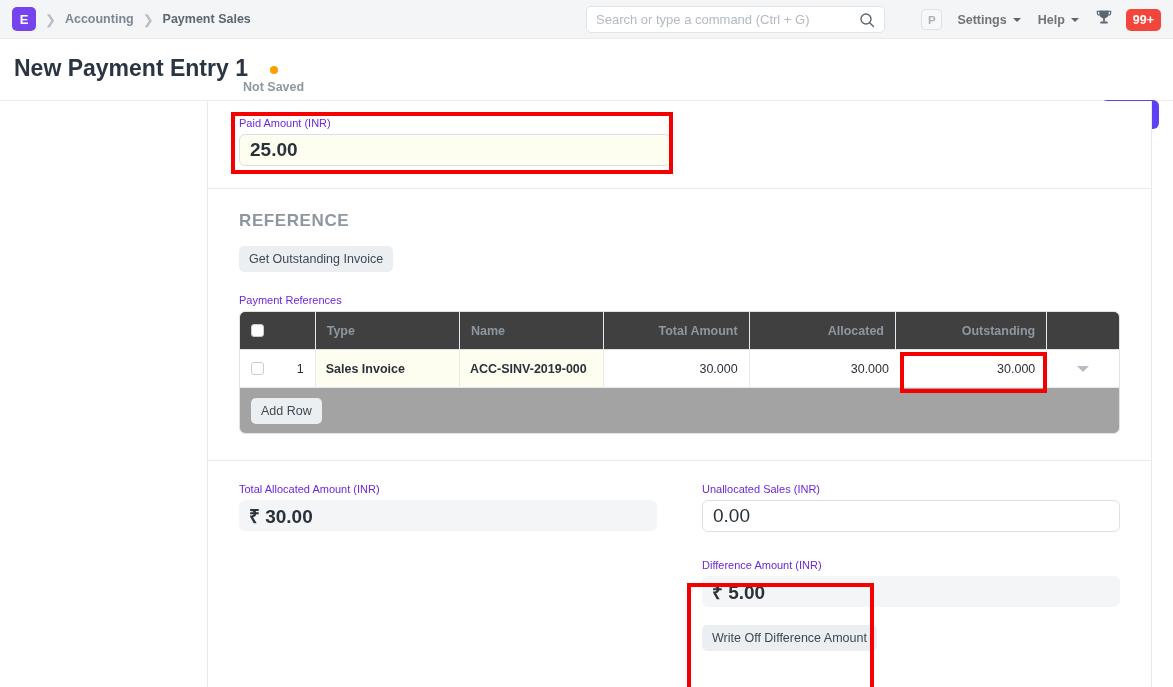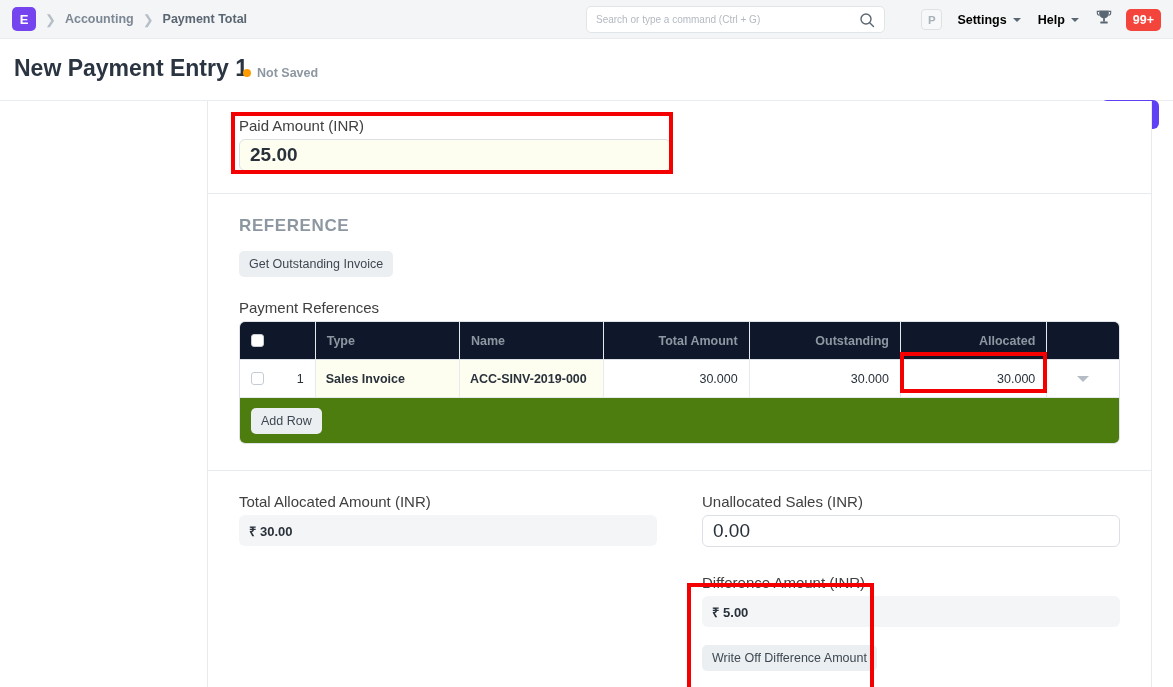--- a/index.html
+++ b/index.html
@@ -36,38 +36,38 @@
   .crumb.active { color: #5b6673; }
   .nav-search {
     position: absolute; left: 586px; top: 6px;
     width: 299px; height: 27px;
     background: #fff; border: 1px solid #e2e5e8; border-radius: 5px;
     display: flex; align-items: center;
   }
   .nav-search input {
     border: none; outline: none; background: transparent;
     font-family: "Liberation Sans", sans-serif;
-    font-size: 10px; color: #36414c;
+    font-size: 13px; color: #36414c;
     margin-left: 9px; width: 250px;
   }
   .nav-search input::placeholder { color: #b3bac1; }
   .search-ico { position: absolute; right: 9px; top: 5px; }
   .nav-right {
     position: absolute; right: 12px; top: 0; height: 39px;
     display: flex; align-items: center; gap: 0;
   }
   .avatar-box {
     width: 21px; height: 21px; border: 1px solid #dfe2e5;
     border-radius: 4px; background: #f7f8f9;
     color: #a8b0b8; font-size: 11.5px; font-weight: bold;
     display: flex; align-items: center; justify-content: center;
     margin-right: 15px;
   }
   .nav-link {
-    color: #000000; font-size: 12.5px; font-weight: bold;
+    color: #737373; font-size: 12.5px; font-weight: bold;
     margin-right: 6px; white-space: nowrap;
   }
   .caret {
     width: 0; height: 0; border-left: 4px solid transparent;
     border-right: 4px solid transparent; border-top: 4px solid #5b6673;
     margin-right: 17px; display: inline-block;
   }
   .badge-99 {
     background: #f4453c; color: #fff; font-size: 12.5px; font-weight: bold;
     border-radius: 5px; padding: 4px 7px; margin-left: 14px;
@@ -79,21 +79,21 @@
     width: 1173px; height: 62px; background: #fff;
     border-bottom: 1px solid #ebeef0;
   }
   .page-title {
     position: absolute; left: 14px; top: 16px;
     font-size: 23px; font-weight: bold; color: #2b3542;
     white-space: nowrap;
   }
   .status-wrap {
     position: absolute; left: 243px; top: 27px;
-    display: flex; align-items: center; gap: 6px;
+    display: flex; align-items: center; gap: 6px; flex-direction: column;
   }
   .dot-orange {
     width: 8px; height: 8px; border-radius: 50%; background: #ff9c00;
   }
   .status-text { font-size: 12.5px; font-weight: bold; color: #8d97a1; }
   .save-btn {
     position: absolute; right: 14px; top: 61px;
     background: #5e41f5; color: #fff;
     border: none; border-radius: 6px;
     font-family: "Liberation Sans", sans-serif;
@@ -109,49 +109,49 @@
     border-left: 1px solid #e8ebee;
     border-right: 1px solid #e8ebee;
   }
   .section { position: relative; }
   .section-divider { border-top: 1px solid #e8ebee; }
   .section-label {
     font-size: 17px; font-weight: bold; letter-spacing: .6px;
     color: #8d97a1; text-transform: uppercase;
   }
   .field-label {
-    font-size: 15px; color: #404040; margin-bottom: 5px;
+    font-size: 11px; color: #6d28d9; margin-bottom: 5px;
   }
   .ctl-input {
     width: 100%; height: 32px;
     border: 1px solid #dcdfe3; border-radius: 6px;
     font-family: "Liberation Sans", sans-serif;
     font-size: 19px; color: #29313a;
     padding: 0 10px; outline: none; background: #fff;
   }
   .ctl-input.highlight { background: #fdfdf0; font-weight: bold; }
   .ctl-readonly {
     width: 100%; height: 31px;
     background: #f4f5f7; border: none; border-radius: 6px;
     display: flex; align-items: center; padding: 0 10px;
-    font-size: 13px; font-weight: bold; color: #29313a;
+    font-size: 19px; font-weight: bold; color: #29313a;
   }
   .btn-secondary {
     background: #eceff2; border: none; border-radius: 5px;
     font-family: "Liberation Sans", sans-serif;
     font-size: 12.5px; color: #3d4852;
     padding: 6px 10px; cursor: pointer; white-space: nowrap;
   }
 
   
   .grid-wrap {
     border: 1px solid #dfe3e7; border-radius: 6px; overflow: hidden;
   }
   .grid-row { display: flex; }
-  .grid-head { background: #0f172a; border-bottom: 1px solid #dfe3e7; }
+  .grid-head { background: #404040; border-bottom: 1px solid #dfe3e7; }
   .gh, .gc {
     font-size: 12.5px; padding: 0 11px;
     display: flex; align-items: center;
     height: 37px; border-right: 1px solid #e6eaee;
   }
   .gh { color: #8d97a1; font-weight: bold; }
   .gc { color: #29313a; }
   .gh.num, .gc.num { justify-content: flex-end; }
   .gc.bold { font-weight: bold; }
   .row-body { background: #fff; border-bottom: 1px solid #e6eaee; }
@@ -167,40 +167,40 @@
     border-radius: 3px; background: #fff;
   }
   .idx { margin-left: auto; color: #29313a; font-size: 12.5px; }
   .tinted { background: #fdfdf0; padding-left: 10px; }
   .truncate { overflow: hidden; text-overflow: clip; white-space: nowrap; }
   .chev-down {
     width: 0; height: 0; border-left: 6px solid transparent;
     border-right: 6px solid transparent; border-top: 6px solid #b5bcc4;
   }
   .grid-foot {
-    background: #4d7c0f; height: 45px;
+    background: #a3a3a3; height: 45px;
     display: flex; align-items: center; padding-left: 11px;
   }
 
   
   .redbox {
     position: absolute; border: 4px solid #f40000;
     pointer-events: none; z-index: 40;
   }
 </style>
 </head>
 <body>
 
 <div class="navbar">
   <div class="brand-logo">E</div>
 
   <span class="crumb-sep">❯</span>
   <a class="crumb" href="#">Accounting</a>
   <span class="crumb-sep">❯</span>
-  <a class="crumb active" href="#">Payment Total</a>
+  <a class="crumb active" href="#">Payment Sales</a>
 
   <div class="nav-search">
     <input type="text" placeholder="Search or type a command (Ctrl + G)" style="">
     <span class="search-ico">
       <svg width="16" height="16" viewBox="0 0 16 16">
         <circle cx="7" cy="7" r="5" fill="none" stroke="#5b6673" stroke-width="1.4"></circle>
         <line x1="10.7" y1="10.7" x2="14.5" y2="14.5" stroke="#5b6673" stroke-width="1.4" stroke-linecap="round"></line>
       </svg>
     </span>
   </div>
@@ -247,22 +247,22 @@
     <div class="field-label" style="margin-top:22px;">Payment References</div>
 
     <div class="grid-wrap">
       <div class="grid-row grid-head">
         <div class="gh cell-chk">
           <span class="cb"></span>
         </div>
         <div class="gh cell-type">Type</div>
         <div class="gh cell-name">Name</div>
         <div class="gh num cell-total">Total Amount</div>
+        <div class="gh num cell-alloc">Allocated</div>
         <div class="gh num cell-out">Outstanding</div>
-        <div class="gh num cell-alloc">Allocated</div>
         <div class="gh cell-drop"></div>
       </div>
 
       <div class="grid-row row-body">
         <div class="gc cell-chk">
           <span class="cb"></span>
           <span class="idx">1</span>
         </div>
         <div class="gc bold cell-type tinted">Sales Invoice</div>
         <div class="gc bold cell-name tinted truncate">ACC-SINV-2019-000</div>

